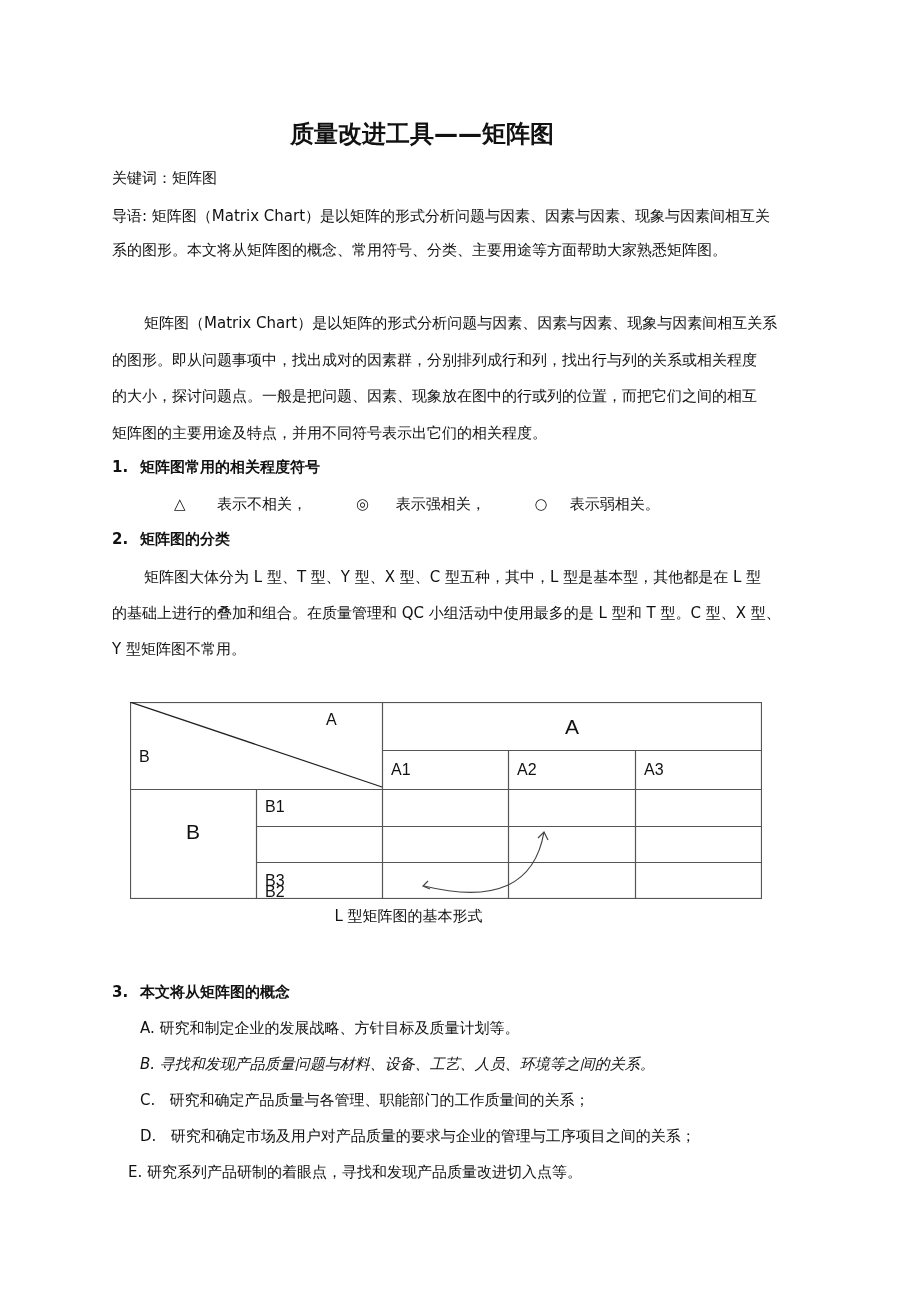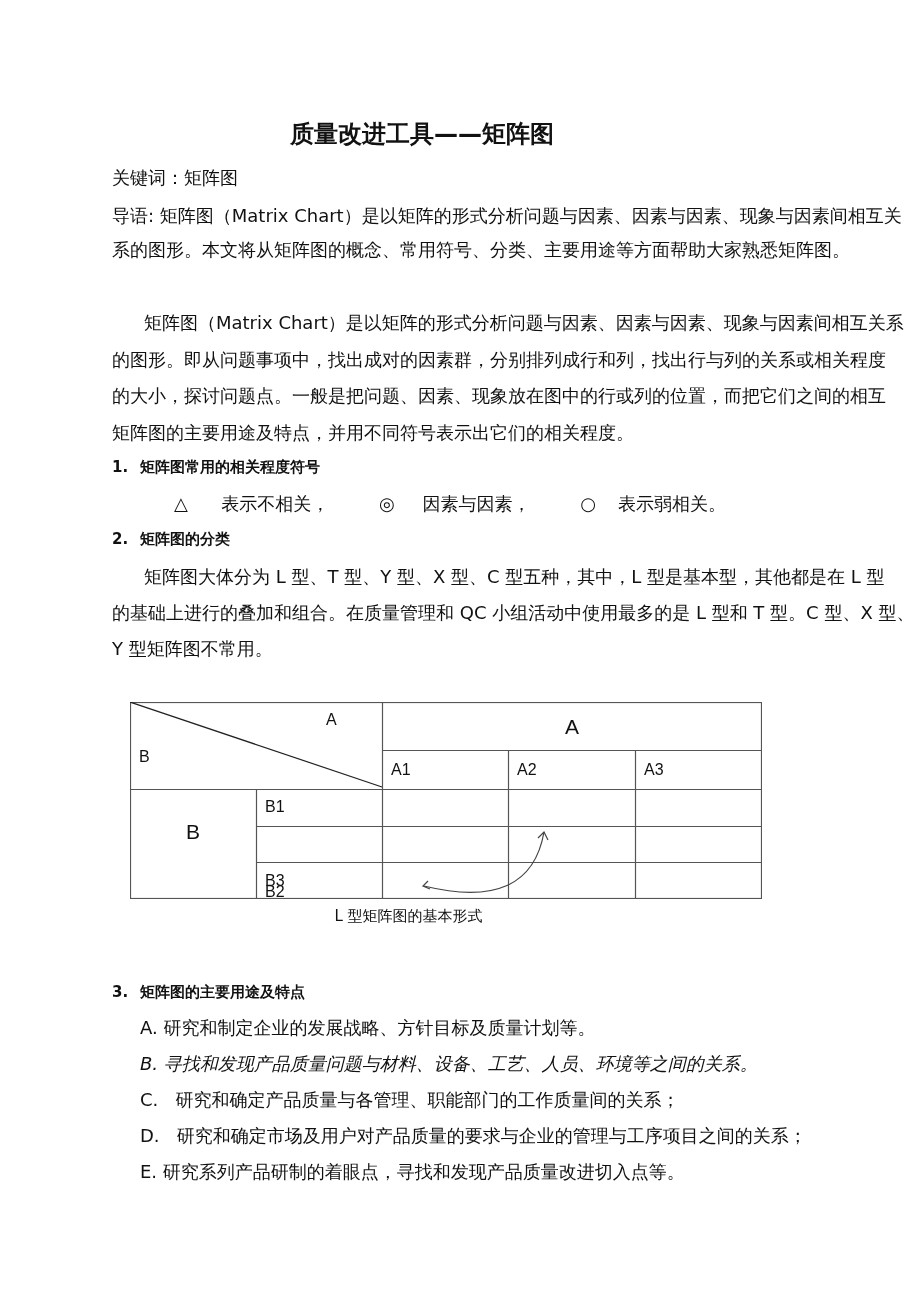--- a/index.html
+++ b/index.html
@@ -1,20 +1,20 @@
 <!DOCTYPE html>
 <html><head>
 <meta charset="utf-8">
 <style>
   html, body { margin: 0; padding: 0; background: #ffffff; }
   body { width: 920px; height: 1302px; position: relative; overflow: hidden;
          font-family: "DejaVu Sans", "Liberation Sans", sans-serif; color: #111; }
   .abs { position: absolute; white-space: nowrap; }
   .title { left: 0; width: 844px; top: 118px; text-align: center; font-size: 24px; font-weight: bold; letter-spacing: 0px; }
-  .p { font-size: 18px; line-height: 20px; }
+  .p { font-size: 15px; line-height: 20px; }
   .h { font-size: 15px; font-weight: bold; }
   .h .num { display: inline-block; width: 28px; }
   .legend span { margin-right: 22px; }
   .matrix { position: absolute; left: 130px; top: 702px; width: 632px; height: 197px; }
   .matrix svg { position: absolute; left: 0; top: 0; }
   .cell-label { position: absolute; font-family: "Liberation Sans", sans-serif; font-size: 16px; color: #111; }
   .caption { left: 0; width: 817px; top: 907px; text-align: center; font-size: 15px; }
 </style>
 </head>
 <body>
@@ -30,21 +30,21 @@
 <div class="abs p" style="left:112px;top:350px;">的图形。即从问题事项中，找出成对的因素群，分别排列成行和列，找出行与列的关系或相关程度</div>
 <div class="abs p" style="left:112px;top:386px;">的大小，探讨问题点。一般是把问题、因素、现象放在图中的行或列的位置，而把它们之间的相互</div>
 <div class="abs p" style="left:112px;top:423px;">矩阵图的主要用途及特点，并用不同符号表示出它们的相关程度。</div>
 
 <div class="abs h" style="left:112px;top:458px;">
   <span class="num">1.</span><span>矩阵图常用的相关程度符号</span>
 </div>
 
 <div class="abs p legend" style="left:174px;top:494px;">
   <span><span>△</span>&nbsp;&nbsp;<span>表示不相关，</span></span>
-  <span><span>◎</span>&nbsp;<span>因素与因素，</span></span>
+  <span><span>◎</span>&nbsp;<span>表示强相关，</span></span>
   <span><span>○</span><span>表示弱相关。</span></span>
 </div>
 
 <div class="abs h" style="left:112px;top:530px;">
   <span class="num">2.</span><span>矩阵图的分类</span>
 </div>
 
 <div class="abs p" style="left:144px;top:567px;">矩阵图大体分为 L 型、T 型、Y 型、X 型、C 型五种，其中，L 型是基本型，其他都是在 L 型</div>
 <div class="abs p" style="left:112px;top:603px;">的基础上进行的叠加和组合。在质量管理和 QC 小组活动中使用最多的是 L 型和 T 型。C 型、X 型、</div>
 <div class="abs p" style="left:112px;top:639px;">Y 型矩阵图不常用。</div>
@@ -75,20 +75,20 @@
   <div class="cell-label" style="left:514px;top:59px;">A3</div>
   <div class="cell-label" style="left:0;width:126px;top:118px;text-align:center;font-size:21px;">B</div>
   <div class="cell-label" style="left:135px;top:96px;">B1</div>
   <div class="cell-label" style="left:135px;top:133px;margin-top:48px;">B2</div>
   <div class="cell-label" style="left:135px;top:170px;">B3</div>
 </div>
 
 <div class="abs caption">L 型矩阵图的基本形式</div>
 
 <div class="abs h" style="left:112px;top:983px;">
-  <span class="num">3.</span><span>矩阵图的主要用途及特点</span>
+  <span class="num">3.</span><span>本文将从矩阵图的概念</span>
 </div>
 
 <div class="abs p" style="left:140px;top:1018px;"><span>A.</span>&nbsp;<span>研究和制定企业的发展战略、方针目标及质量计划等。</span></div>
 <div class="abs p" style="left:140px;top:1054px;font-style:italic;"><span>B.</span>&nbsp;<span>寻找和发现产品质量问题与材料、设备、工艺、人员、环境等之间的关系。</span></div>
 <div class="abs p" style="left:140px;top:1090px;"><span>C.</span>&nbsp;&nbsp;&nbsp;<span>研究和确定产品质量与各管理、职能部门的工作质量间的关系；</span></div>
 <div class="abs p" style="left:140px;top:1126px;"><span>D.</span>&nbsp;&nbsp;&nbsp;<span>研究和确定市场及用户对产品质量的要求与企业的管理与工序项目之间的关系；</span></div>
-<div class="abs p" style="left:140px;top:1162px;text-align:right;"><span>E.</span>&nbsp;<span>研究系列产品研制的着眼点，寻找和发现产品质量改进切入点等。</span></div>
+<div class="abs p" style="left:128px;top:1162px;text-align:right;"><span>E.</span>&nbsp;<span>研究系列产品研制的着眼点，寻找和发现产品质量改进切入点等。</span></div>
 
 </body></html>

